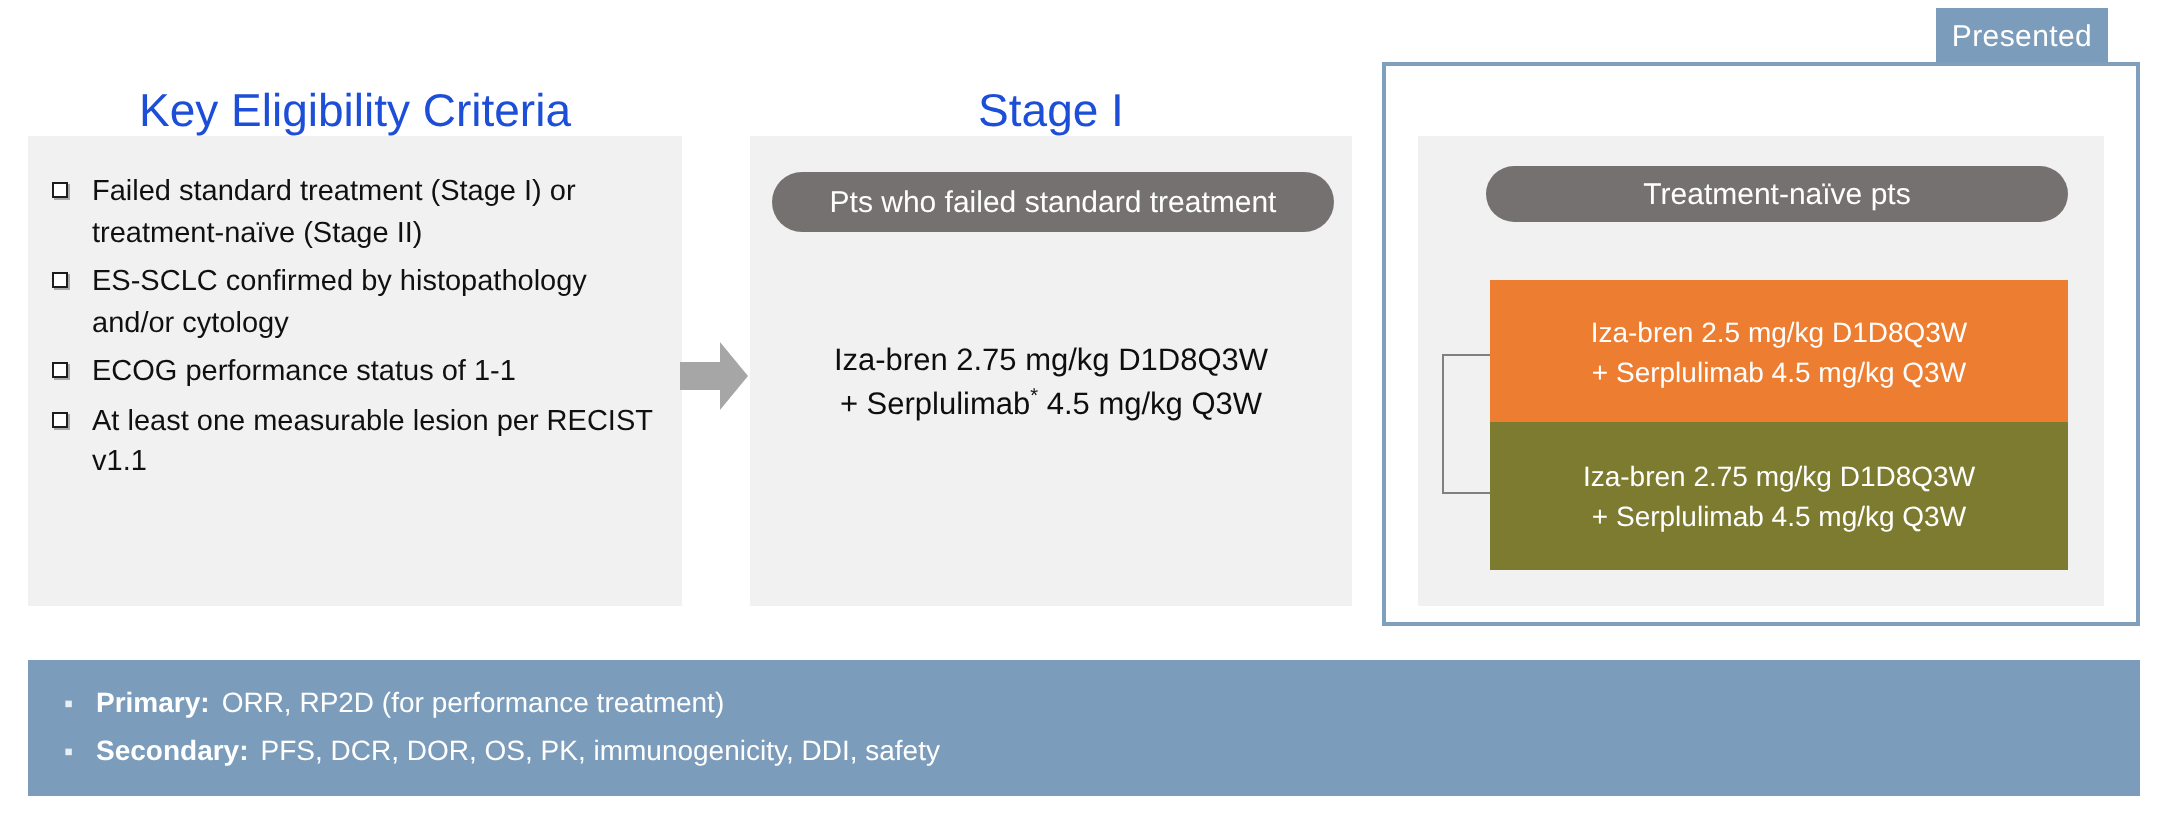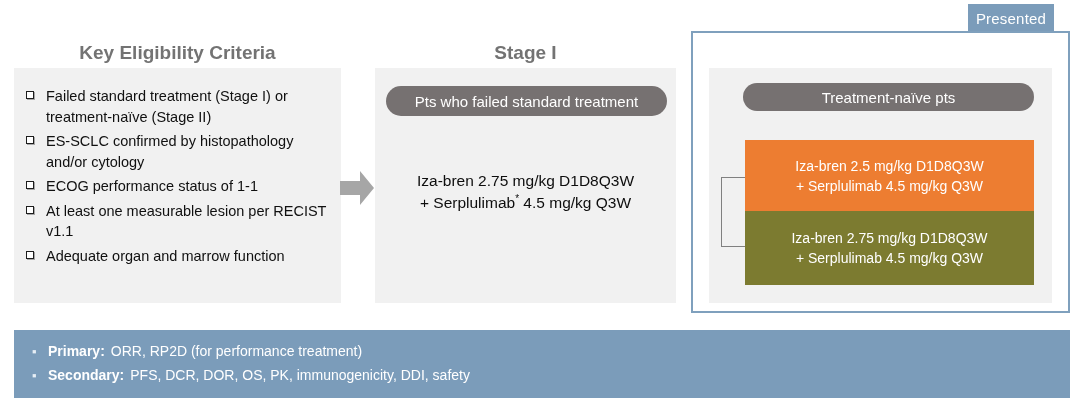--- a/index.html
+++ b/index.html
@@ -7,23 +7,23 @@
     width: 1080px; height: 410px;
     background: #ffffff;
     font-family: "Liberation Sans", sans-serif;
     overflow: hidden;
   }
   #root { position: relative; width: 1080px; height: 410px; }
 
   
   .heading {
     position: absolute;
-    color: #737373;
-    font-weight: bold;
-    font-size: 19px;
+    color: #1d4ed8;
+    font-weight: normal;
+    font-size: 23px;
     text-align: center;
     white-space: nowrap;
   }
 
   
   .panel { position: absolute; background: #f1f1f1; }
 
   
   .elig-list {
     position: absolute;
@@ -158,24 +158,20 @@
       <div class="elig-text">ES-SCLC confirmed by histopathology and/or cytology</div>
     </div>
     <div class="elig-item">
       <div class="elig-bullet"><span></span></div>
       <div class="elig-text">ECOG performance status of 1-1</div>
     </div>
     <div class="elig-item">
       <div class="elig-bullet"><span></span></div>
       <div class="elig-text">At least one measurable lesion per RECIST v1.1</div>
     </div>
-    <div class="elig-item">
-      <div class="elig-bullet"><span></span></div>
-      <div class="elig-text">Adequate organ and marrow function</div>
-    </div>
   </div>
 
   <div class="arrow" style="left:340px; top:170px; width:34px; height:36px;">
     <svg width="34" height="36" viewBox="0 0 34 36">
       <polygon points="0,11 20,11 20,1 34,18 20,35 20,25 0,25" fill="#a6a6a6"></polygon>
     </svg>
   </div>
 
   <div class="heading" style="left:375px; top:42px; width:301px;">Stage I</div>
 

